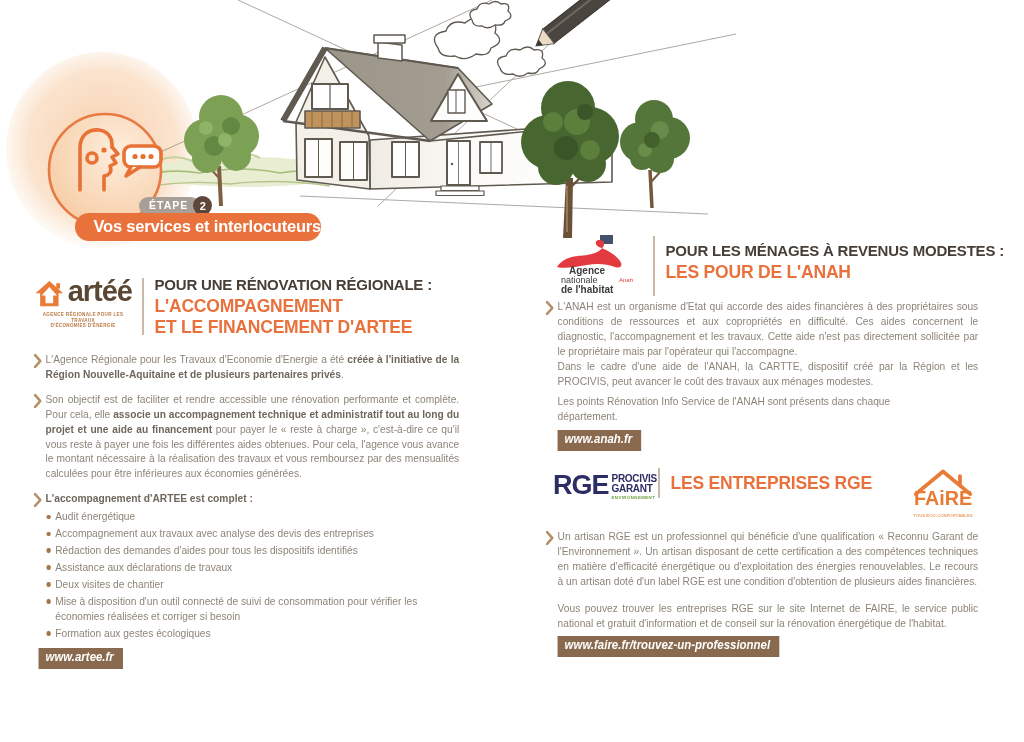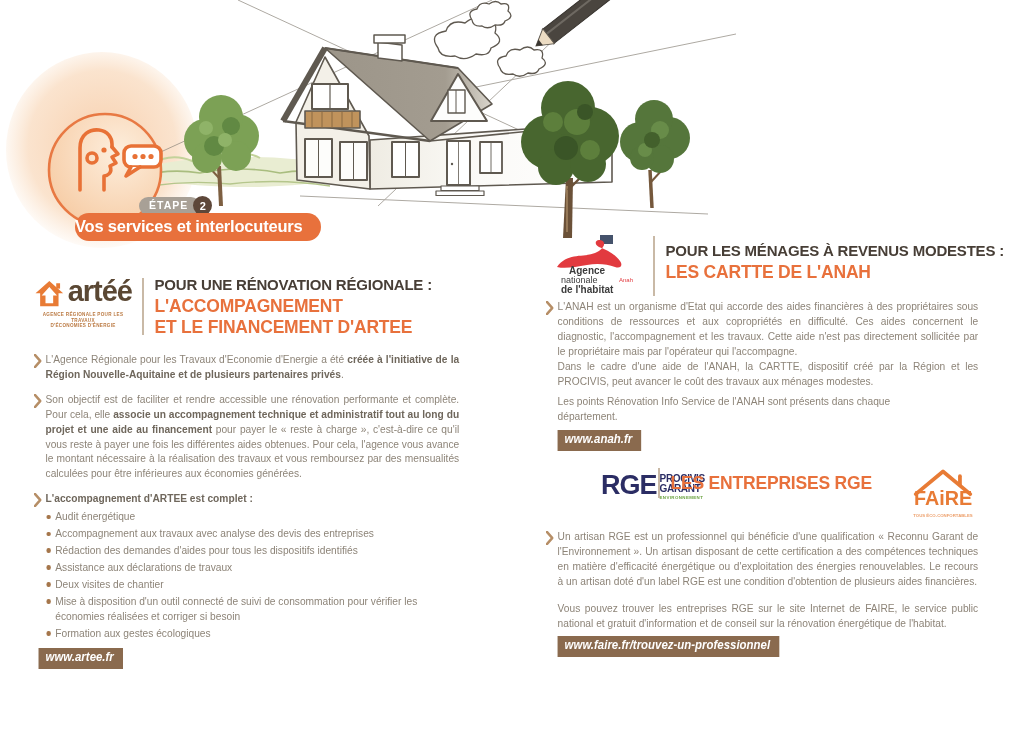--- a/index.html
+++ b/index.html
@@ -8,41 +8,41 @@
 
   
   #etape-badge { position:absolute; left:139px; top:196px; display:flex; align-items:center; z-index:6; }
   #etape-pill { background:#a8a096; color:#fff; font-size:10.5px; font-weight:bold;
                 letter-spacing:1px; padding:2px 12px 3px 10px; border-radius:9px; line-height:13px; }
   #etape-num { width:19px; height:19px; margin-left:-7px; background:#5d4739; color:#fff;
                border-radius:50%; font-size:11px; font-weight:bold; display:flex;
                align-items:center; justify-content:center; }
   #step-banner { position:absolute; left:75px; top:213px; width:246px; height:28px; z-index:6;
                  background:#e8713c; border-radius:14px; color:#fff; font-weight:bold;
-                 font-size:16.5px; text-align:left; line-height:27px; letter-spacing:-0.2px; }
+                 font-size:16.5px; text-align:right; line-height:27px; letter-spacing:-0.2px; }
 
   
   .head-flex { position:absolute; display:flex; align-items:stretch; z-index:5; }
   .logo-divider { width:1.5px; background:#c9b9a6; margin:2px 11px 2px 10px; }
   .kicker { font-size:15px; font-weight:bold; color:#473e36; letter-spacing:-0.2px; }
   .title-orange { font-size:17.5px; font-weight:bold; color:#e8713c; line-height:1.18;
                   letter-spacing:-0.2px; margin-top:3px; }
 
   
   #artee-logo { width:98px; }
   #artee-logo-row { display:flex; align-items:flex-start; }
   #artee-wordmark { font-size:29px; font-weight:800; color:#5a4733; letter-spacing:-1px;
                     line-height:30px; margin-left:3px; }
   .artee-tagline { font-size:4.6px; color:#bb7a43; letter-spacing:.3px; text-align:center;
                    line-height:5.6px; font-weight:bold; }
 
   
   #anah-logo { width:90px; }
   #rge-logo { width:95px; display:flex; align-items:flex-start; padding-top:6px; }
-  #rge-main { font-size:27px; font-weight:800; color:#2b2d64; letter-spacing:-1px; line-height:26px;margin-left:48px; }
+  #rge-main { font-size:27px; font-weight:800; color:#2b2d64; letter-spacing:-1px; line-height:26px; }
   #rge-sub { margin-left:3px; padding-top:2px; }
   .rge-sub-line { font-size:10px; font-weight:800; color:#2b2d64; line-height:10px; letter-spacing:-0.3px; }
   #rge-env { font-size:4.4px; font-weight:bold; color:#69a23e; letter-spacing:.4px; margin-top:1px; }
 
   #faire-logo { position:absolute; left:910px; top:464px; z-index:5;text-align:center; }
 
   
   .body-col { position:absolute; font-size:11.6px; line-height:14.9px; color:#8d8478;
               text-align:justify; transform:scaleX(.88); transform-origin:0 0; z-index:5; }
   .body-col b { color:#6f675c; }
@@ -321,21 +321,21 @@
         <path d="M4,33 C15,18 30,24 42,19 C52,15 54,7 47,6 C42,5 41,11 46,13 C54,16 62,20 67,27 C70,31 68,35 62,33 C54,30 44,29 34,31 C22,33 12,35 4,33 Z" fill="#e23a3f"></path>
         <text x="16" y="40" font-size="10" font-weight="bold" fill="#3c3c3c">Agence</text>
         <text x="8" y="49" font-size="9" fill="#3c3c3c">nationale</text>
         <text x="8" y="59" font-size="10" font-weight="bold" fill="#3c3c3c">de l'habitat</text>
         <text x="66" y="48" font-size="6" fill="#e23a3f">Anah</text>
       </svg>
     </div>
     <div class="logo-divider"></div>
     <div style="padding-top:8px;">
       <div class="kicker">POUR LES MÉNAGES À REVENUS MODESTES :</div>
-      <div class="title-orange">LES CARTTE DE L'ANAH</div>
+      <div class="title-orange">LES POUR DE L'ANAH</div>
     </div>
   </div>
 
   <div id="anah-body" class="body-col">
     <p class="para" style="margin-bottom:6px;">
       <svg class="chev" width="9" height="14" viewBox="0 0 9 14">
           <polyline points="1,1 7,7 1,13" fill="none" stroke="#b68e66" stroke-width="2.6" stroke-linecap="round" stroke-linejoin="round"></polyline>
         </svg>
       <span style="display:block;">L'ANAH est un organisme d'Etat qui accorde des aides financières à des propriétaires sous conditions de ressources et aux copropriétés en difficulté. Ces aides concernent le diagnostic, l'accompagnement et les travaux. Cette aide n'est pas directement sollicitée par le propriétaire mais par l'opérateur qui l'accompagne.</span>
       <span style="display:block;">Dans le cadre d'une aide de l'ANAH, la CARTTE, dispositif créé par la Région et les PROCIVIS, peut avancer le coût des travaux aux ménages modestes.</span>

